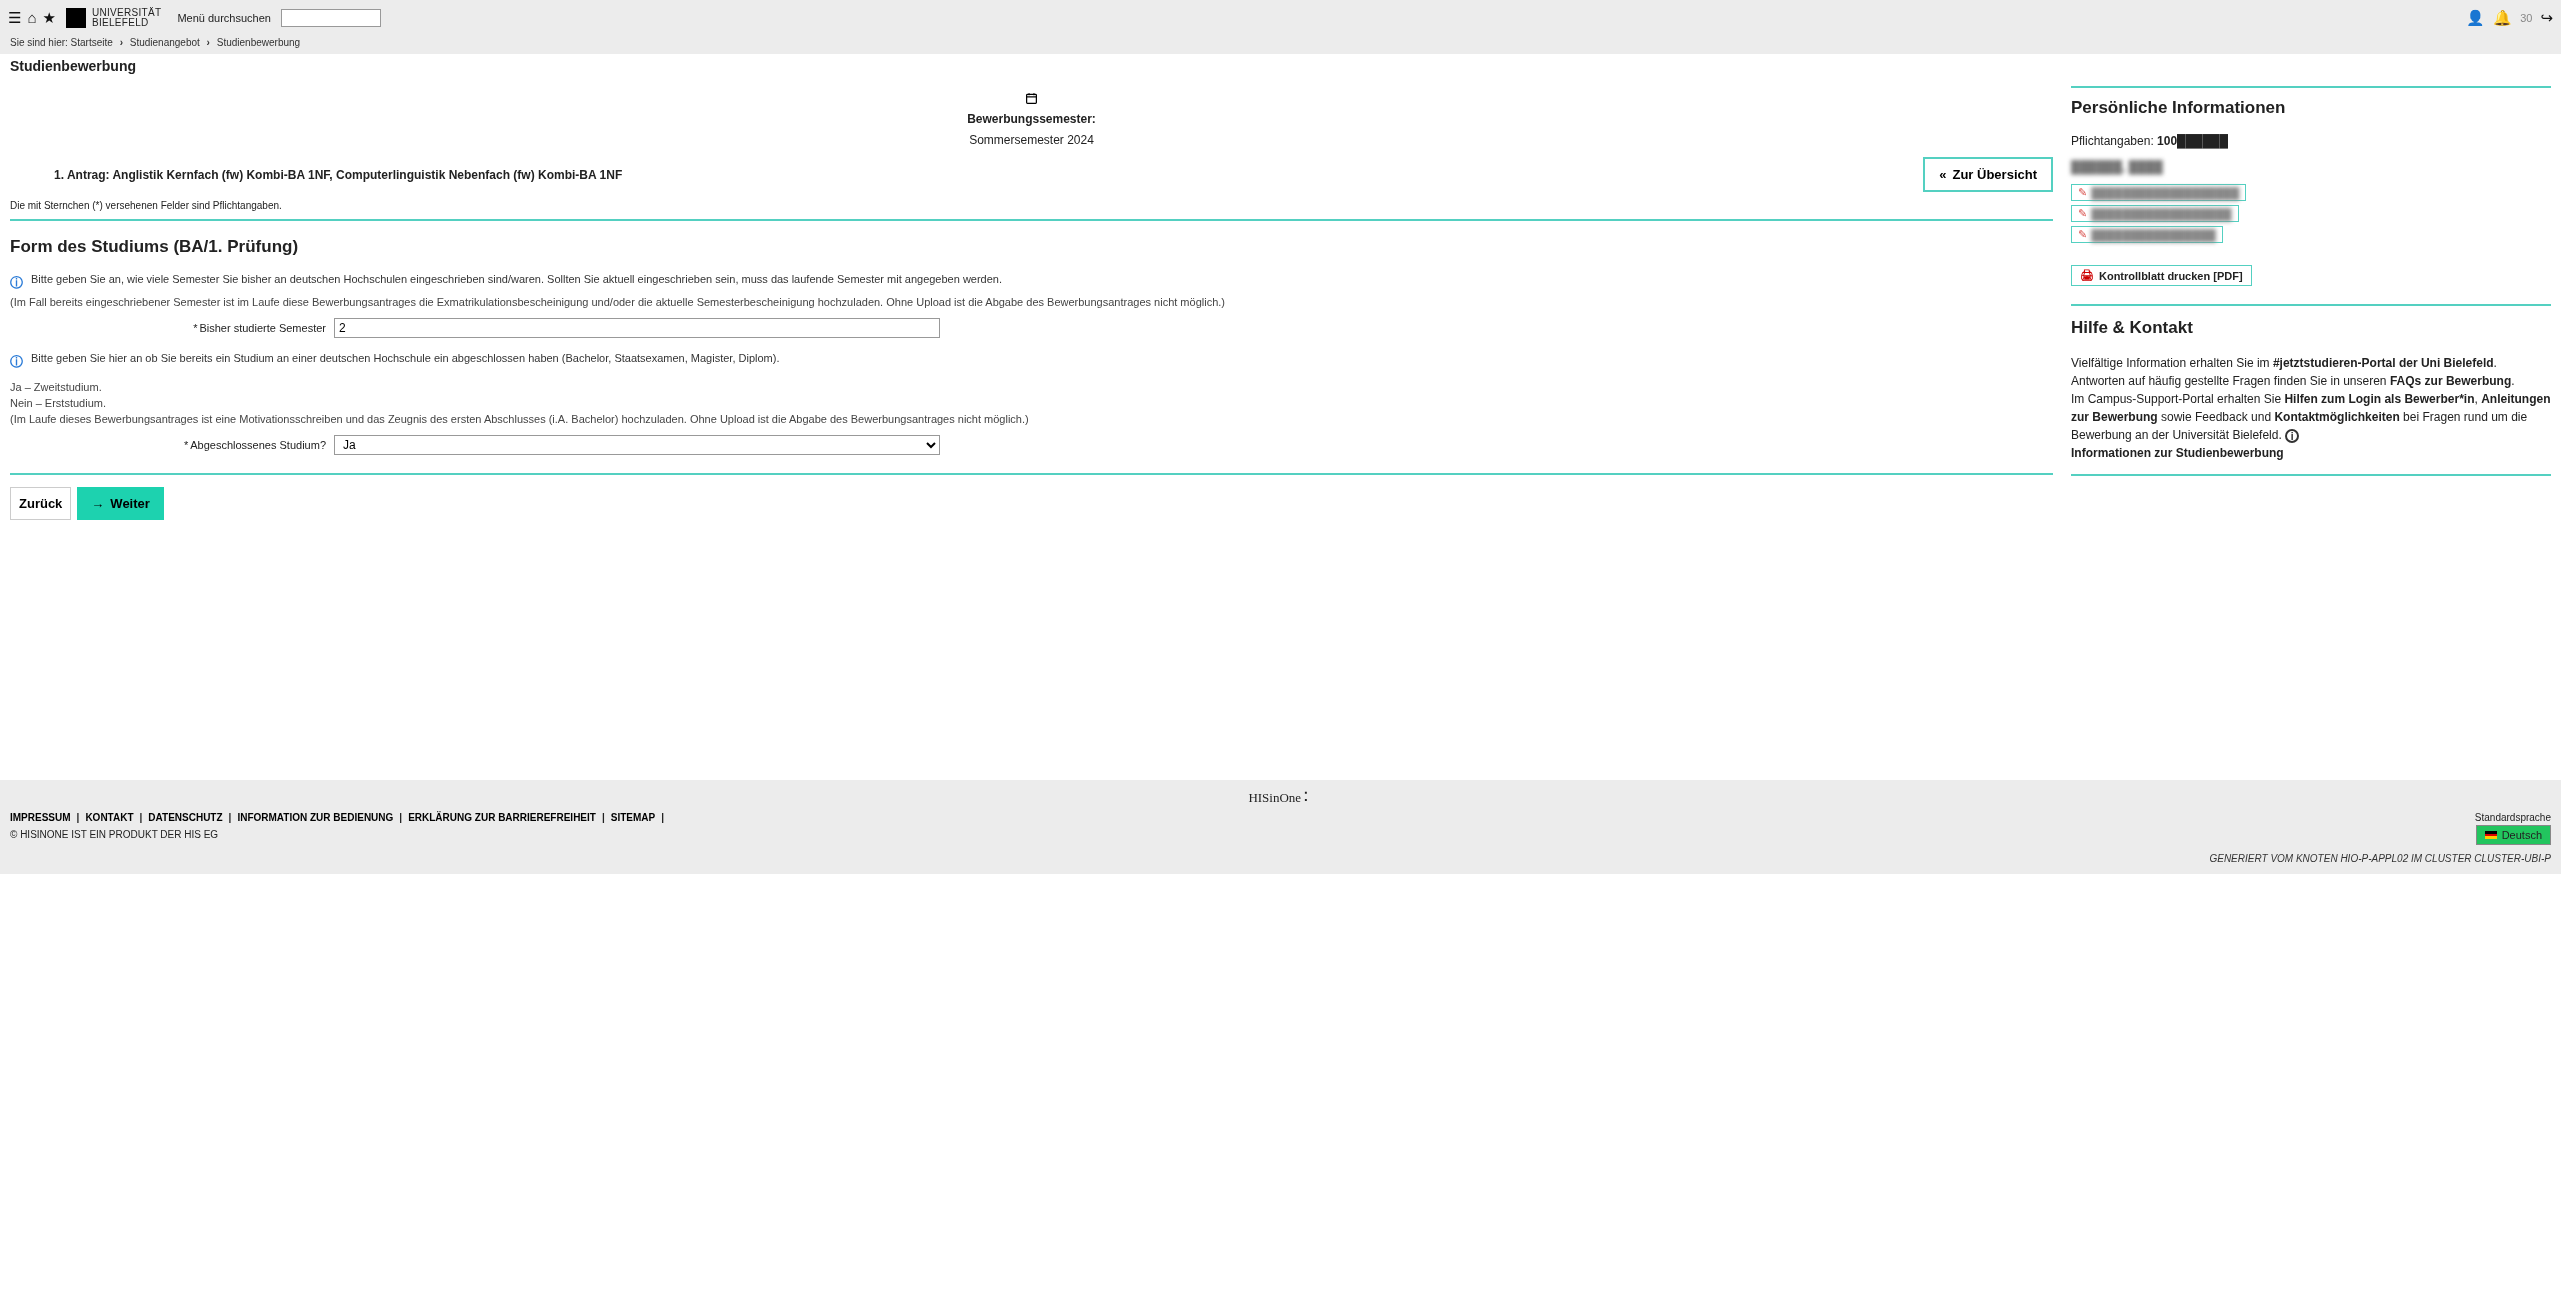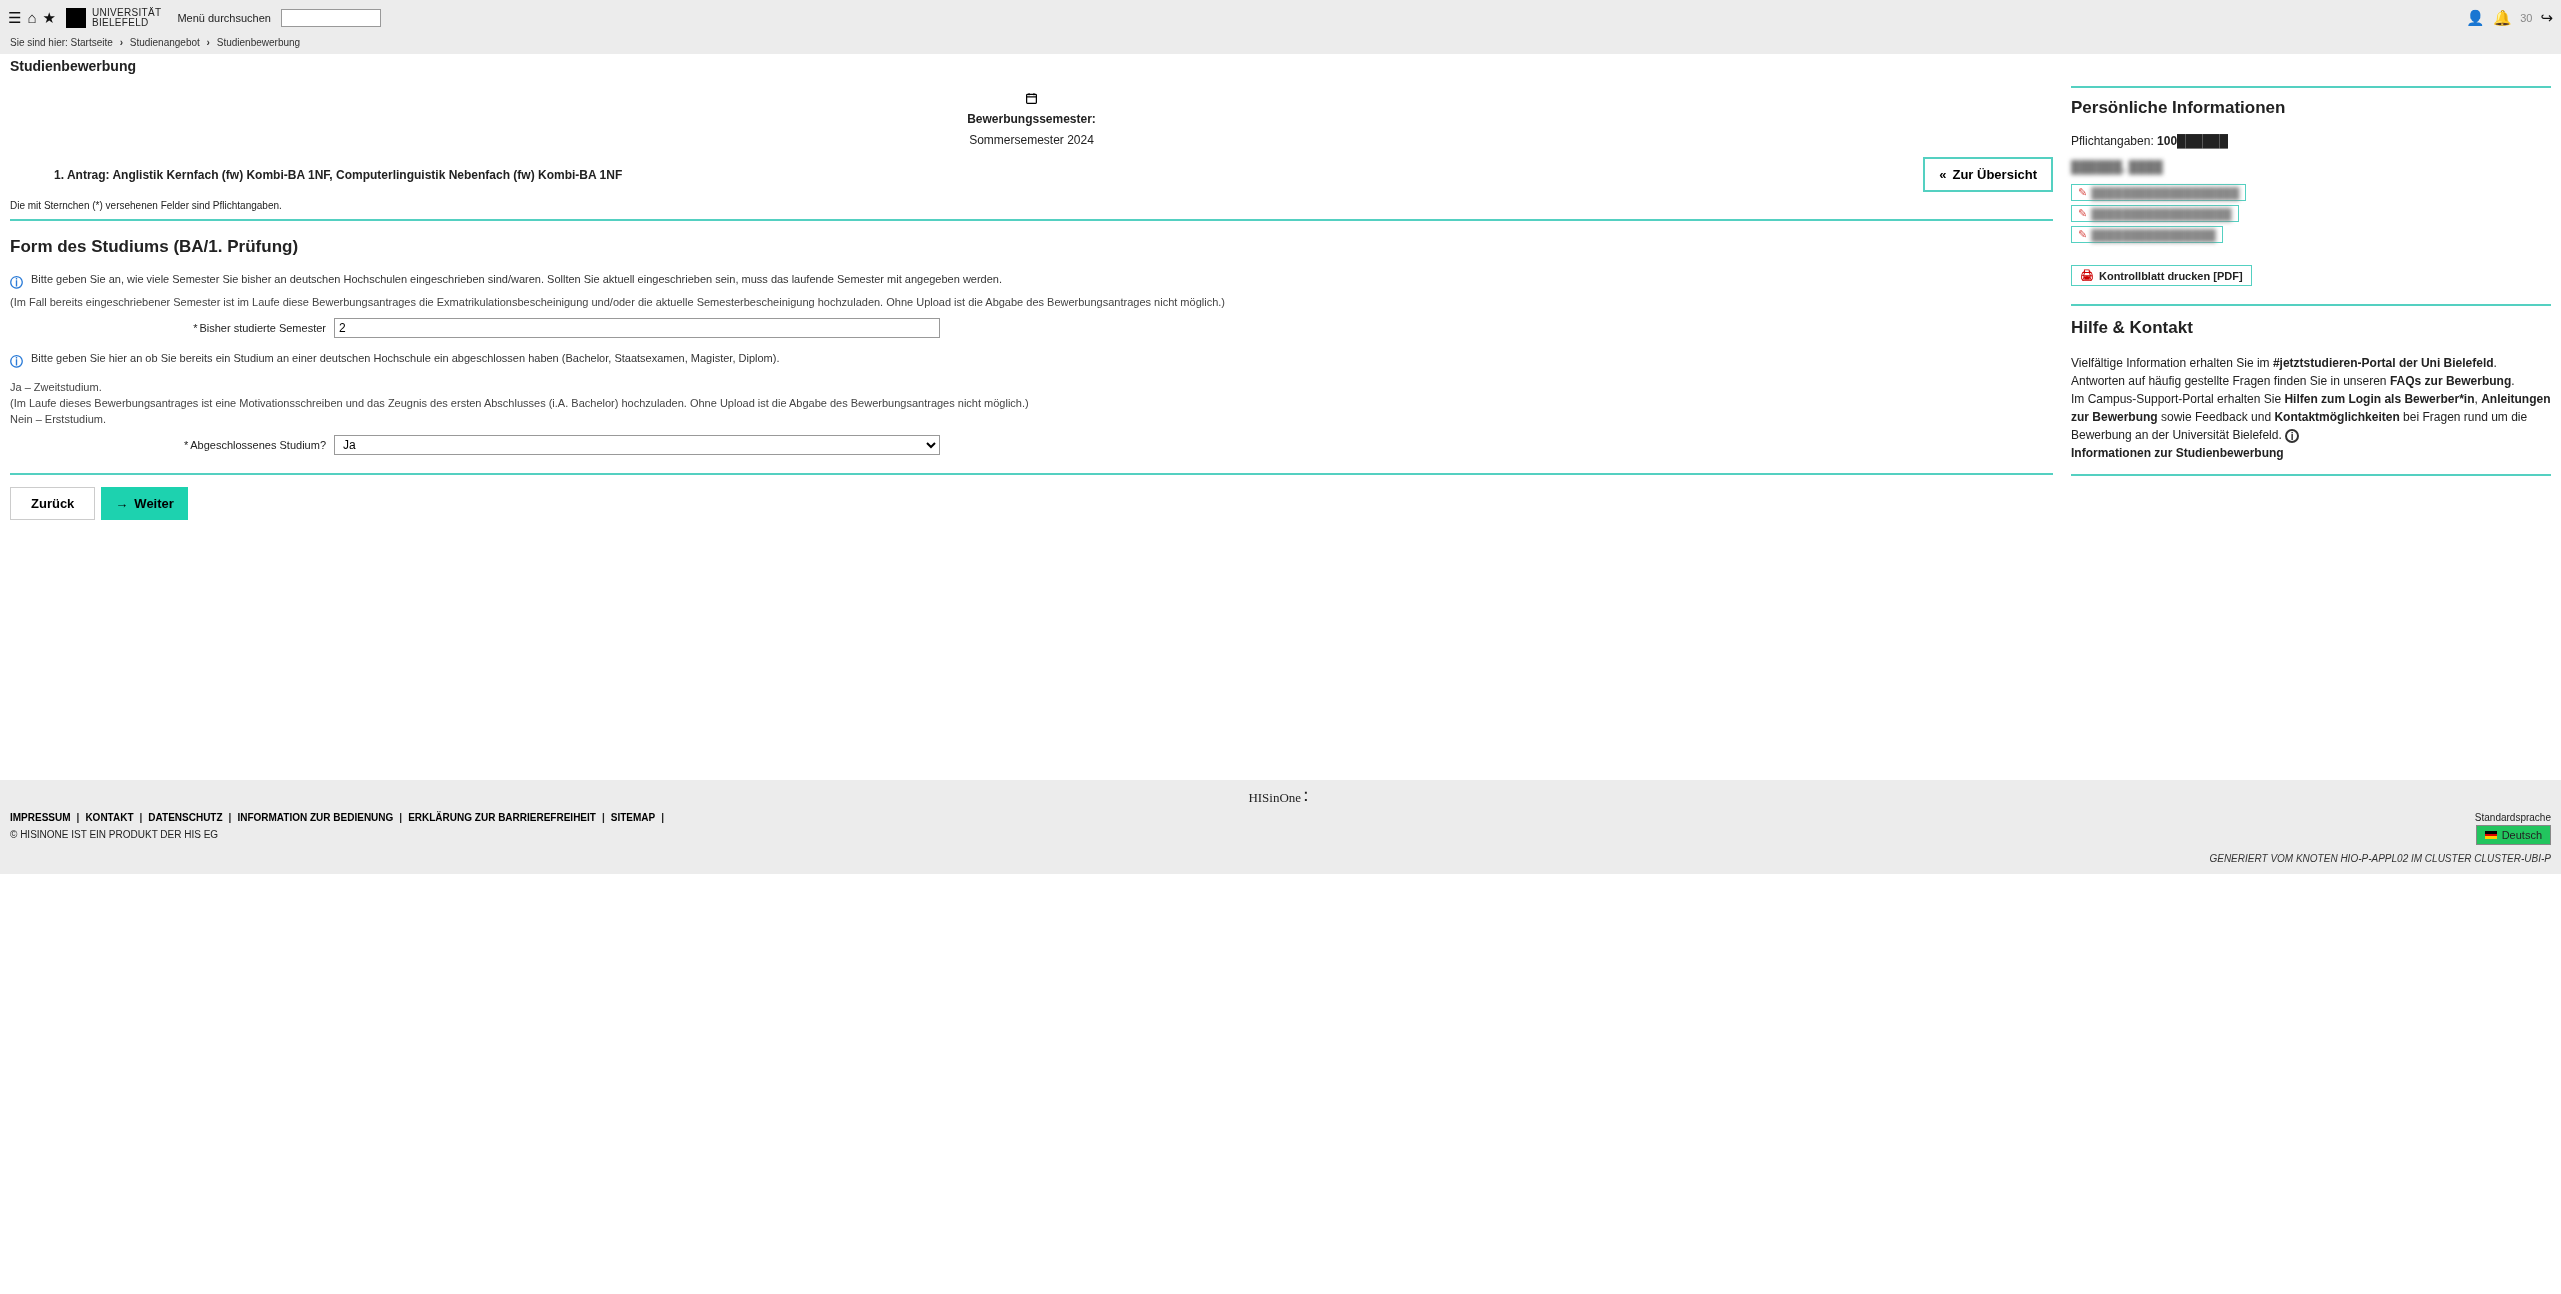--- a/index.html
+++ b/index.html
@@ -48,21 +48,21 @@
 
     .form-row { display: flex; align-items: center; margin-top: 10px; gap: 8px; }
     .form-label { flex: 0 0 316px; text-align: right; font-size: 11px; }
     .ast { margin-right: 2px; }
     .form-input, .form-select { flex: 1; max-width: 606px; border: 1px solid #999; height: 20px; font-size: 12px; padding: 1px 4px; background: #fff; }
 
     .more-info { font-size: 11px; color: #333; margin-top: 14px; }
     .more-link { font-weight: bold; display: block; margin-top: 2px; }
 
     .btn-row { display: flex; gap: 6px; margin-top: 18px; border-top: 2px solid #54d0c1; padding-top: 12px; }
-    .btn-back { border: 1px solid #ccc; background: #fff; color: #000; font-weight: bold; font-size: 13px; padding: 8px 20px; cursor: pointer; }
+    .btn-back { border: 1px solid #ccc; background: #fff; color: #000; font-weight: bold; font-size: 13px; padding: 8px 8px; cursor: pointer; }
     .btn-next { border: none; background: #1dd2af; color: #000; font-weight: bold; font-size: 13px; padding: 8px 14px; cursor: pointer; display: inline-flex; align-items: center; gap: 6px; }
 
     
     .side-h { font-size: 17px; font-weight: bold; margin-bottom: 16px; }
     .side-line { font-size: 12px; margin-bottom: 12px; }
     .side-name { font-size: 12px; font-weight: bold; margin-bottom: 10px; color: #777; filter: blur(2px); }
     .edit-chip { display: inline-flex; align-items: center; border: 1px solid #54d0c1; padding: 1px 6px; font-size: 11px; margin-bottom: 4px; gap: 4px; cursor: pointer; }
     .pencil { color: #d9534f; }
     .edit-text-blur { color: #888; filter: blur(2px); }
     .pdf-chip { display: inline-flex; align-items: center; border: 1px solid #54d0c1; padding: 3px 8px; font-size: 11px; margin-top: 18px; gap: 5px; cursor: pointer; font-weight: bold; }
@@ -166,22 +166,22 @@
       <div class="form-label"><span class="ast">*</span><span>Bisher studierte Semester</span></div>
       <input type="text" class="form-input" value="2" style="">
     </div>
 
     <div class="info-block" style="margin-top:14px;">
       <div class="info-row">
         <span class="info-icon">ⓘ</span>
         <span>Bitte geben Sie hier an ob Sie bereits ein Studium an einer deutschen Hochschule ein abgeschlossen haben (Bachelor, Staatsexamen, Magister, Diplom).</span>
       </div>
       <div class="info-sub" style="margin-top:10px;">Ja – Zweitstudium.</div>
+      <div class="info-sub">Nein – Erststudium.</div>
       <div class="info-sub">(Im Laufe dieses Bewerbungsantrages ist eine Motivationsschreiben und das Zeugnis des ersten Abschlusses (i.A. Bachelor) hochzuladen. Ohne Upload ist die Abgabe des Bewerbungsantrages nicht möglich.)</div>
-      <div class="info-sub">Nein – Erststudium.</div>
     </div>
 
 
     <div class="form-row" style="margin-top:10px;">
       <div class="form-label"><span class="ast">*</span><span>Abgeschlossenes Studium?</span></div>
       <select class="form-select">
         <option>Ja</option>
       </select>
     </div>
 

